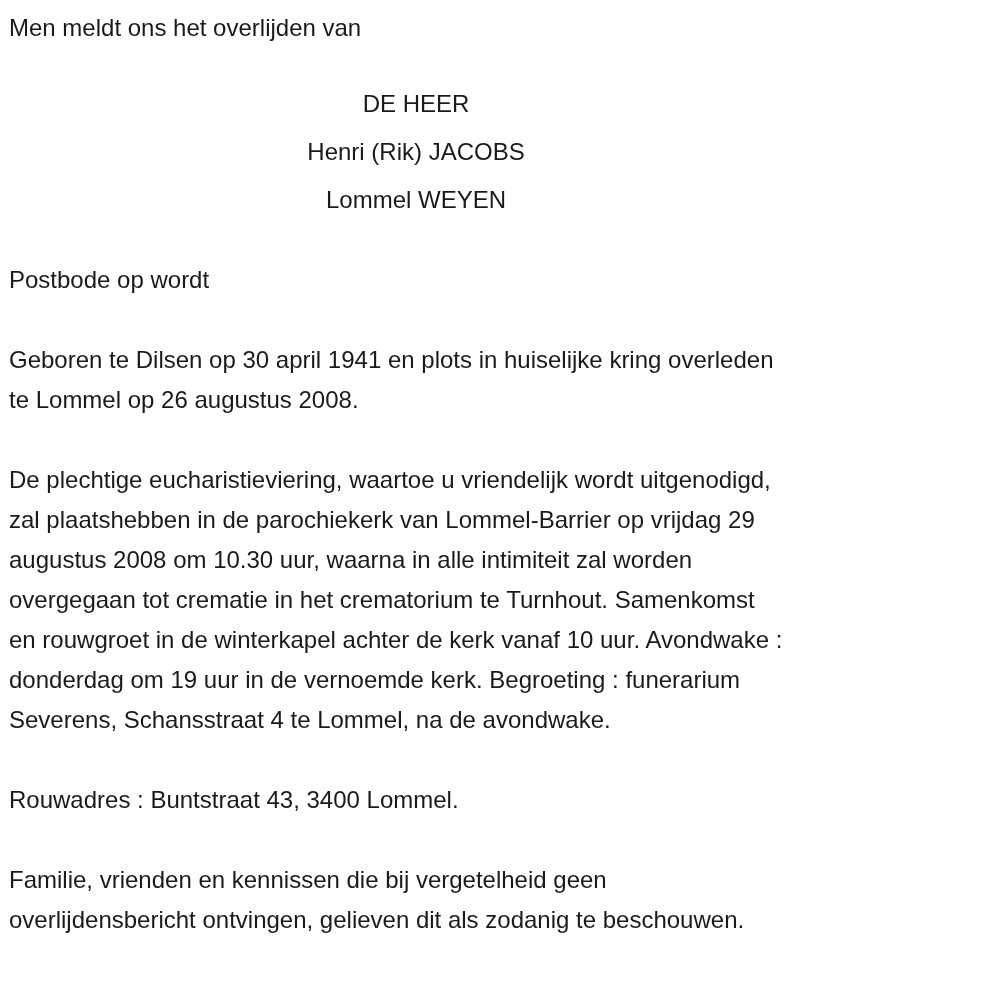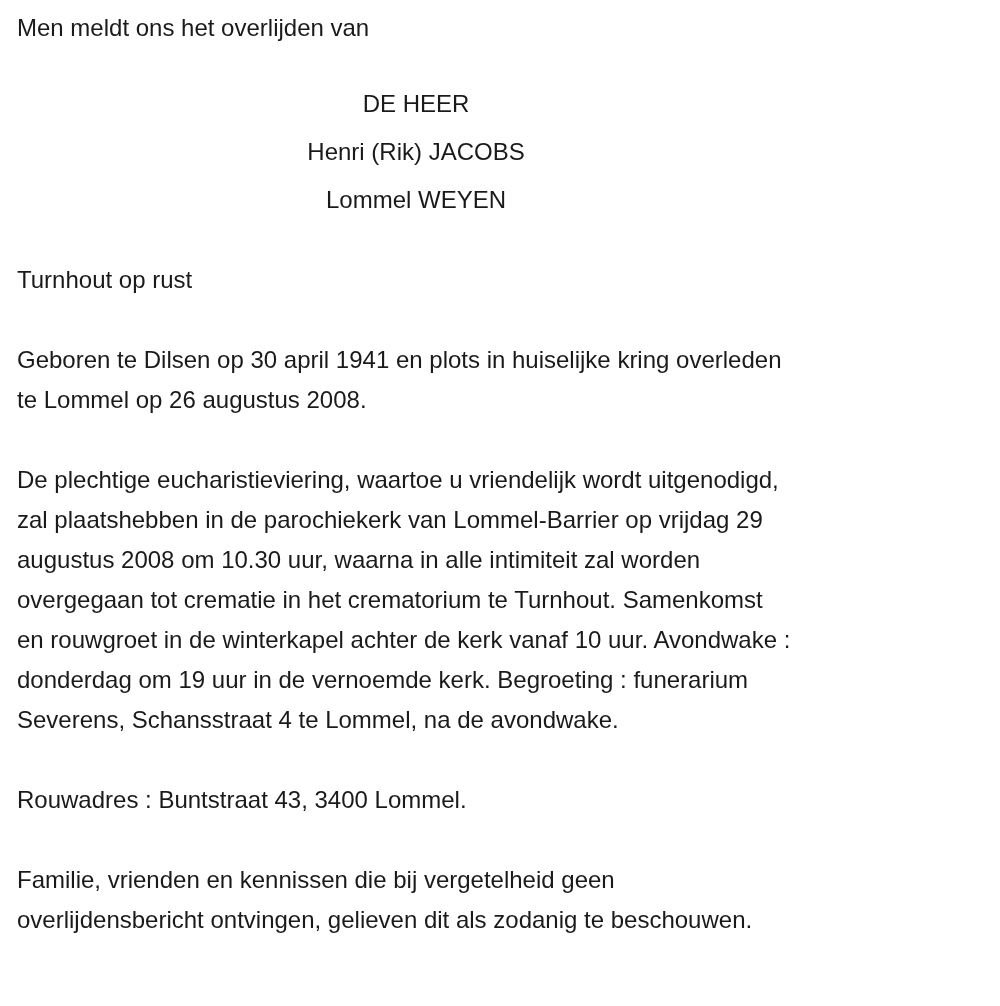--- a/index.html
+++ b/index.html
@@ -11,21 +11,21 @@
     width: 1000px;
     height: 1006px;
     box-sizing: border-box;
     font-family: "Liberation Sans", "DejaVu Sans", sans-serif;
     color: #1a1a1a;
   }
   .page {
     box-sizing: border-box;
     width: 832px;
     height: 1006px;
-    padding: 8px 17px;
+    padding: 8px 9px;
     overflow: hidden;
   }
   .para {
     font-size: 24px;
     line-height: 40px;
     margin: 40px 0 0 0;
     white-space: pre-line;
   }
   .para.first {
     margin-top: 0;
@@ -52,21 +52,21 @@
 <div class="page">
 
   <div class="para first">Men meldt ons het overlijden van</div>
 
   <div class="header-block">
     <div class="header-line">DE HEER</div>
     <div class="header-line deceased-name">Henri (Rik) JACOBS</div>
     <div class="header-line">Lommel WEYEN</div>
   </div>
 
-  <div class="para profession">Turnhout op rust</div>
+  <div class="para profession">Postbode op wordt</div>
 
   <div class="para">Geboren te Dilsen op 30 april 1941 en plots in huiselijke kring overleden
 te Lommel op 26 augustus 2008.</div>
 
   <div class="para">De plechtige eucharistieviering, waartoe u vriendelijk wordt uitgenodigd,
 zal plaatshebben in de parochiekerk van Lommel-Barrier op vrijdag 29
 augustus 2008 om 10.30 uur, waarna in alle intimiteit zal worden
 overgegaan tot crematie in het crematorium te Turnhout. Samenkomst
 en rouwgroet in de winterkapel achter de kerk vanaf 10 uur. Avondwake :
 donderdag om 19 uur in de vernoemde kerk. Begroeting : funerarium

